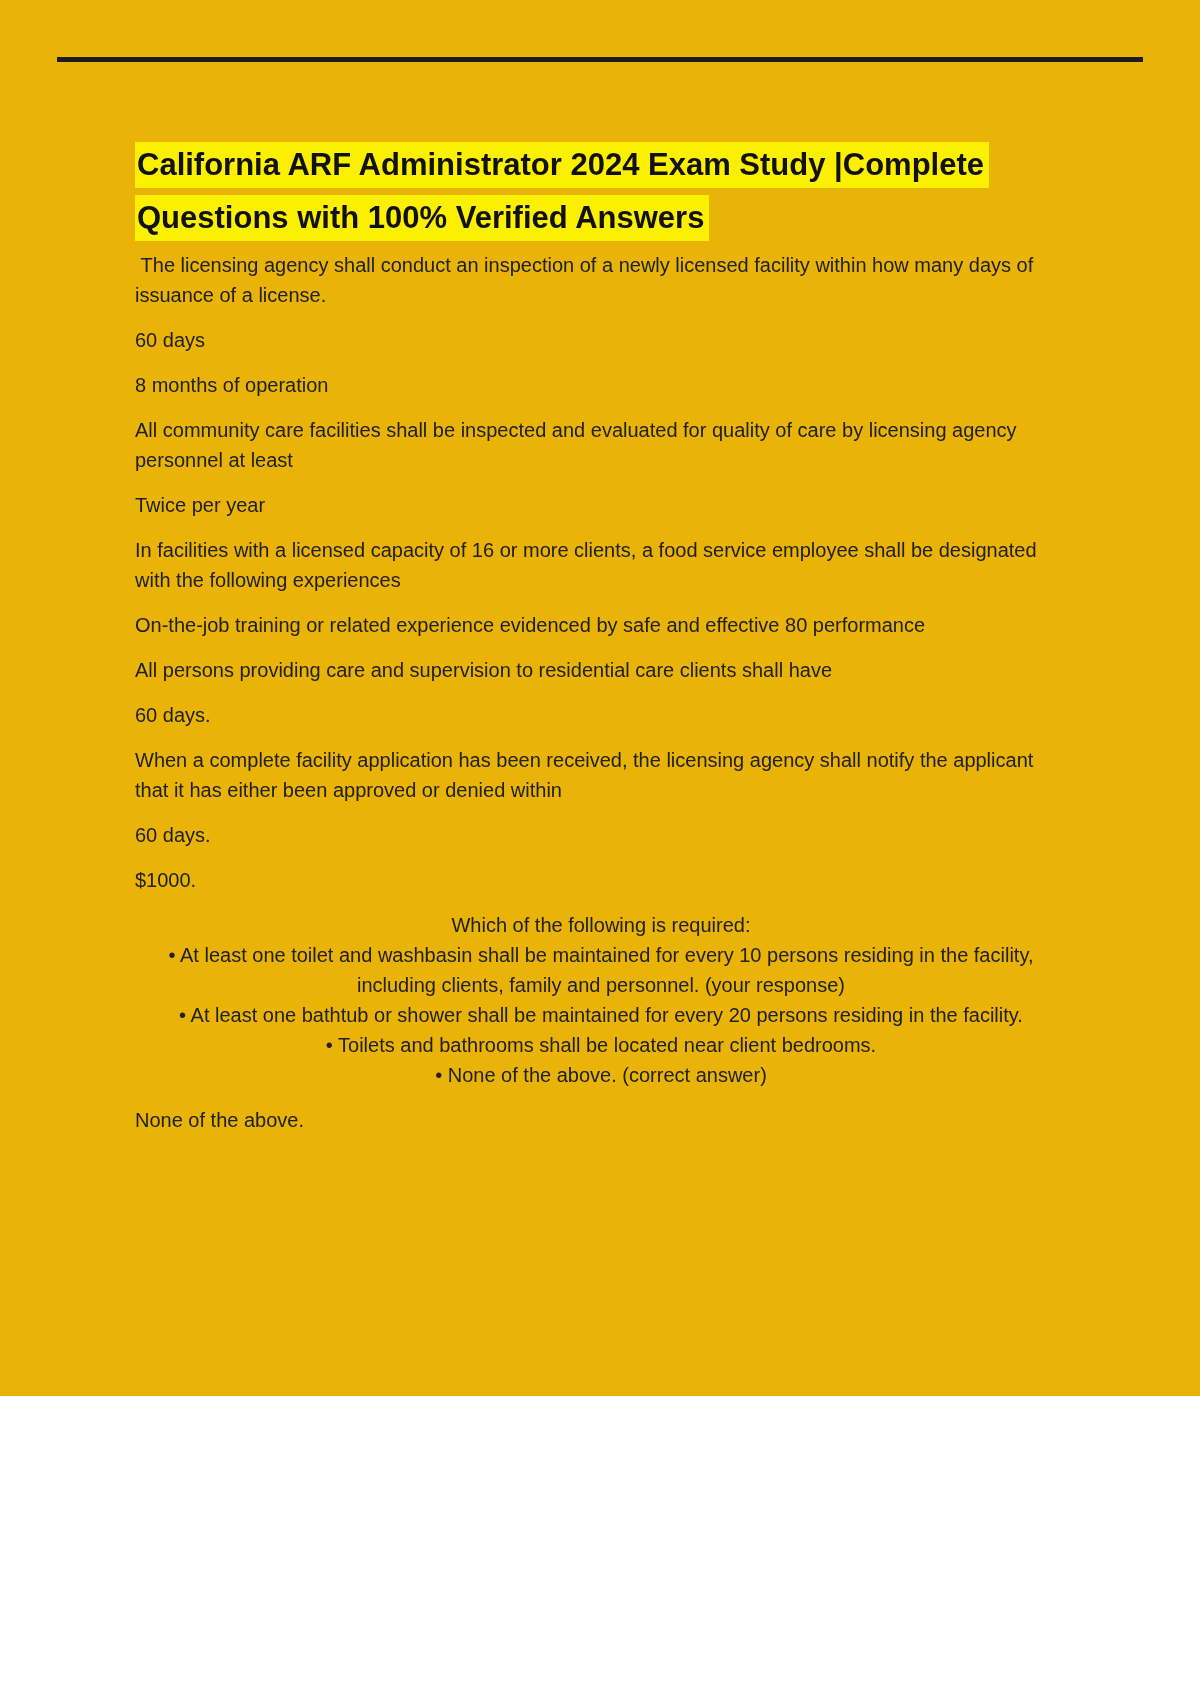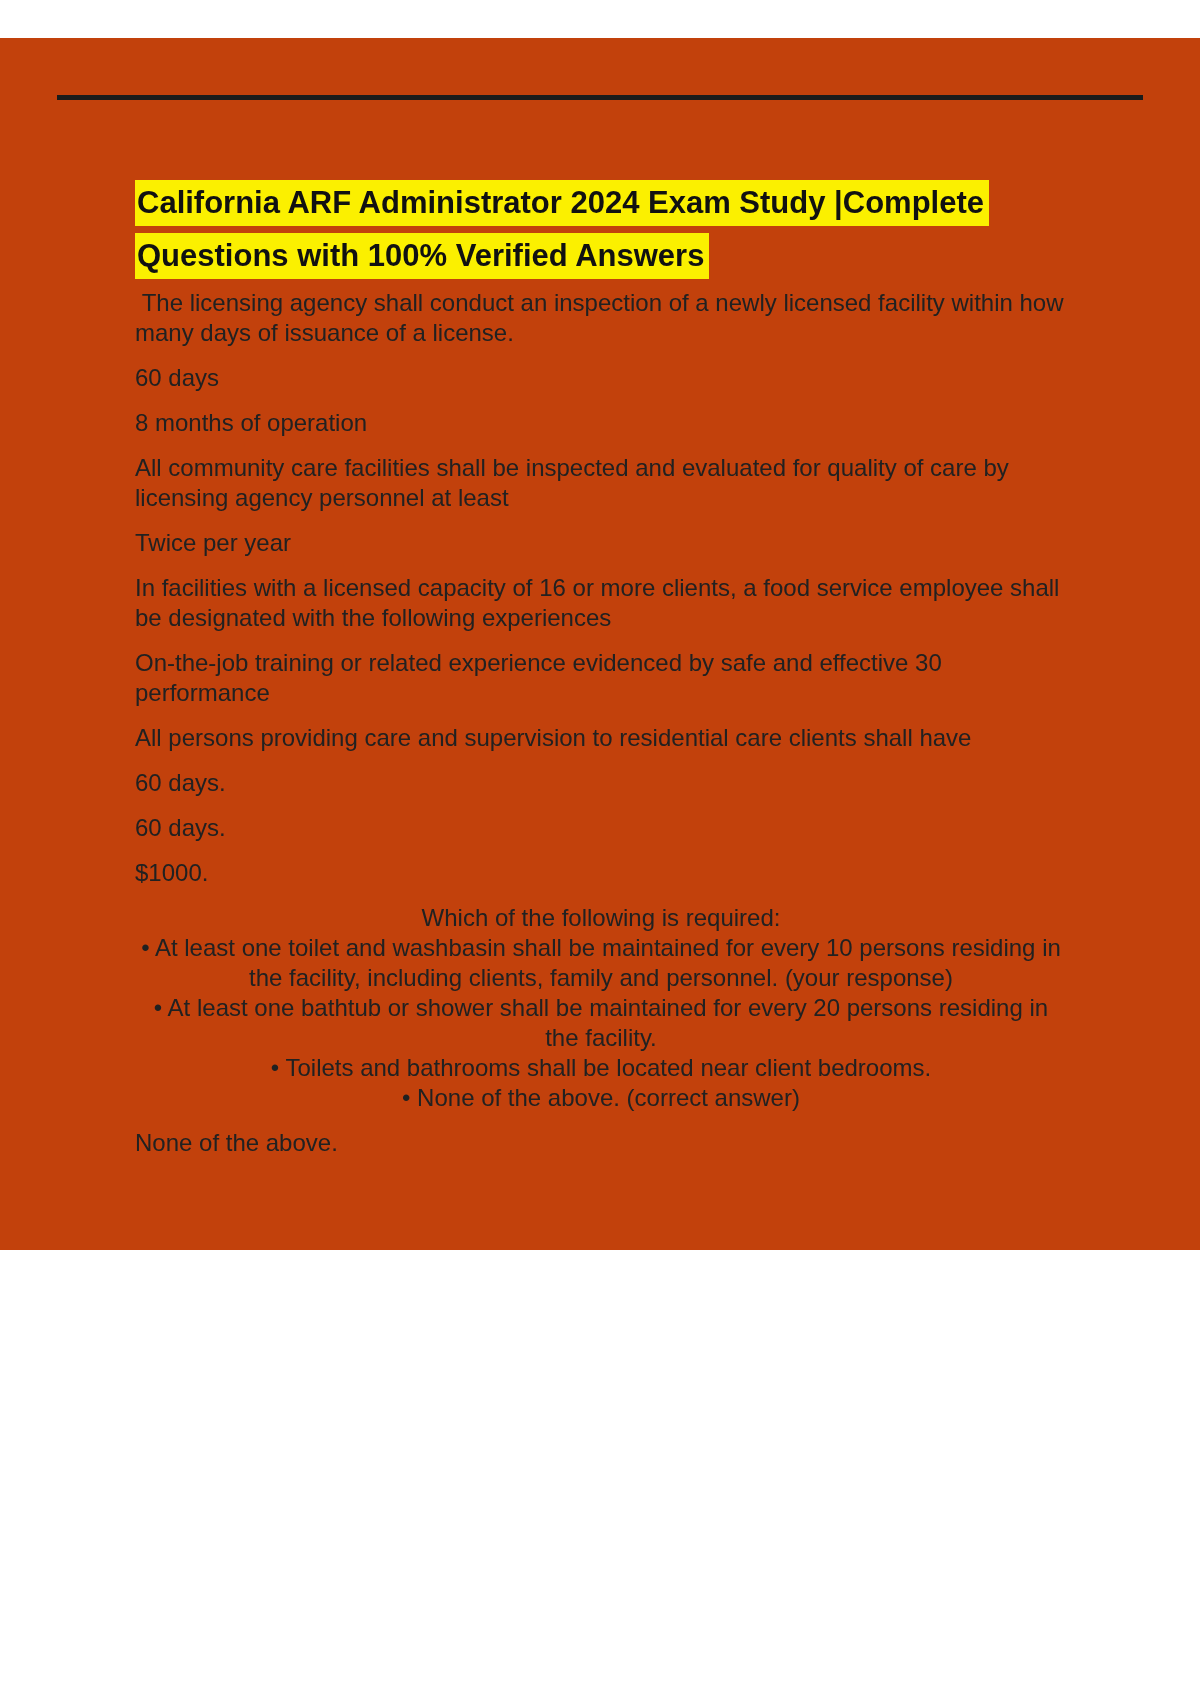--- a/index.html
+++ b/index.html
@@ -6,26 +6,25 @@
     --hl: #fbf000;
     --text: #212121;
     --rule: #1b1b1b;
     --title-color: #111111;
   }
   * { box-sizing: border-box; }
   html, body { margin: 0; padding: 0; background: #ffffff; }
   .page {
     position: relative;
     width: 1200px;
-    height: 1212px;
-    background: #c2410c;
+    height: 1396px;
+    background: #eab308;
     font-family: "Liberation Sans", sans-serif;
     color: var(--text);
     overflow: hidden;
-    margin-top: 38px;
   }
   .rule {
     position: absolute;
     left: 57px;
     width: 1086px;
     background: var(--rule);
   }
   .rule-top { top: 57px; height: 5px; }
   .rule-bottom { top: 1691px; height: 6px; }
   .title {
@@ -44,21 +43,21 @@
     background: var(--hl);
     padding: 5px 5px 6px 2px;
     box-decoration-break: clone;
     -webkit-box-decoration-break: clone;
   }
   .content {
     position: absolute;
     top: 250px;
     left: 135px;
     width: 932px;
-    font-size: 24px;
+    font-size: 20px;
     line-height: 30px;
     color: var(--text);
   }
   .para { margin: 0 0 15px 0; white-space: pre-wrap; }
   .line { white-space: pre-wrap; text-align: center; }
 </style>
 </head>
 <body>
 
 <div class="page">
@@ -66,23 +65,24 @@
 
   <h1 class="title"><span class="hl">California ARF Administrator 2024 Exam Study |Complete</span><br><span class="hl">Questions with 100% Verified Answers</span></h1>
 
   <div class="content" id="content">
       <div class="para"> The licensing agency shall conduct an inspection of a newly licensed facility within how many days of issuance of a license.</div>
       <div class="para">60 days</div>
       <div class="para">8 months of operation</div>
       <div class="para">All community care facilities shall be inspected and evaluated for quality of care by licensing agency personnel at least</div>
       <div class="para">Twice per year</div>
       <div class="para">In facilities with a licensed capacity of 16 or more clients, a food service employee shall be designated with the following experiences</div>
-      <div class="para">On-the-job training or related experience evidenced by safe and effective 30 performance</div>
+      <div class="para">On-the-job training or related experience evidenced by safe and effective 80 performance</div>
       <div class="para">All persons providing care and supervision to residential care clients shall have</div>
       <div class="para">60 days.</div>
+      <div class="para">When a complete facility application has been received, the licensing agency shall notify the applicant that it has either been approved or denied within</div>
       <div class="para">60 days.</div>
       <div class="para">$1000.</div>
       <div class="para"><div class="line">Which of the following is required:</div><div class="line">• At least one toilet and washbasin shall be maintained for every 10 persons residing in the facility, including clients, family and personnel. (your response)</div><div class="line">• At least one bathtub or shower shall be maintained for every 20 persons residing in the facility.</div><div class="line">• Toilets and bathrooms shall be located near client bedrooms.</div><div class="line">• None of the above. (correct answer)</div></div>
       <div class="para">None of the above.</div>
     </div>
 
   <div class="rule rule-bottom"></div>
 </div>
 
 </body></html>

